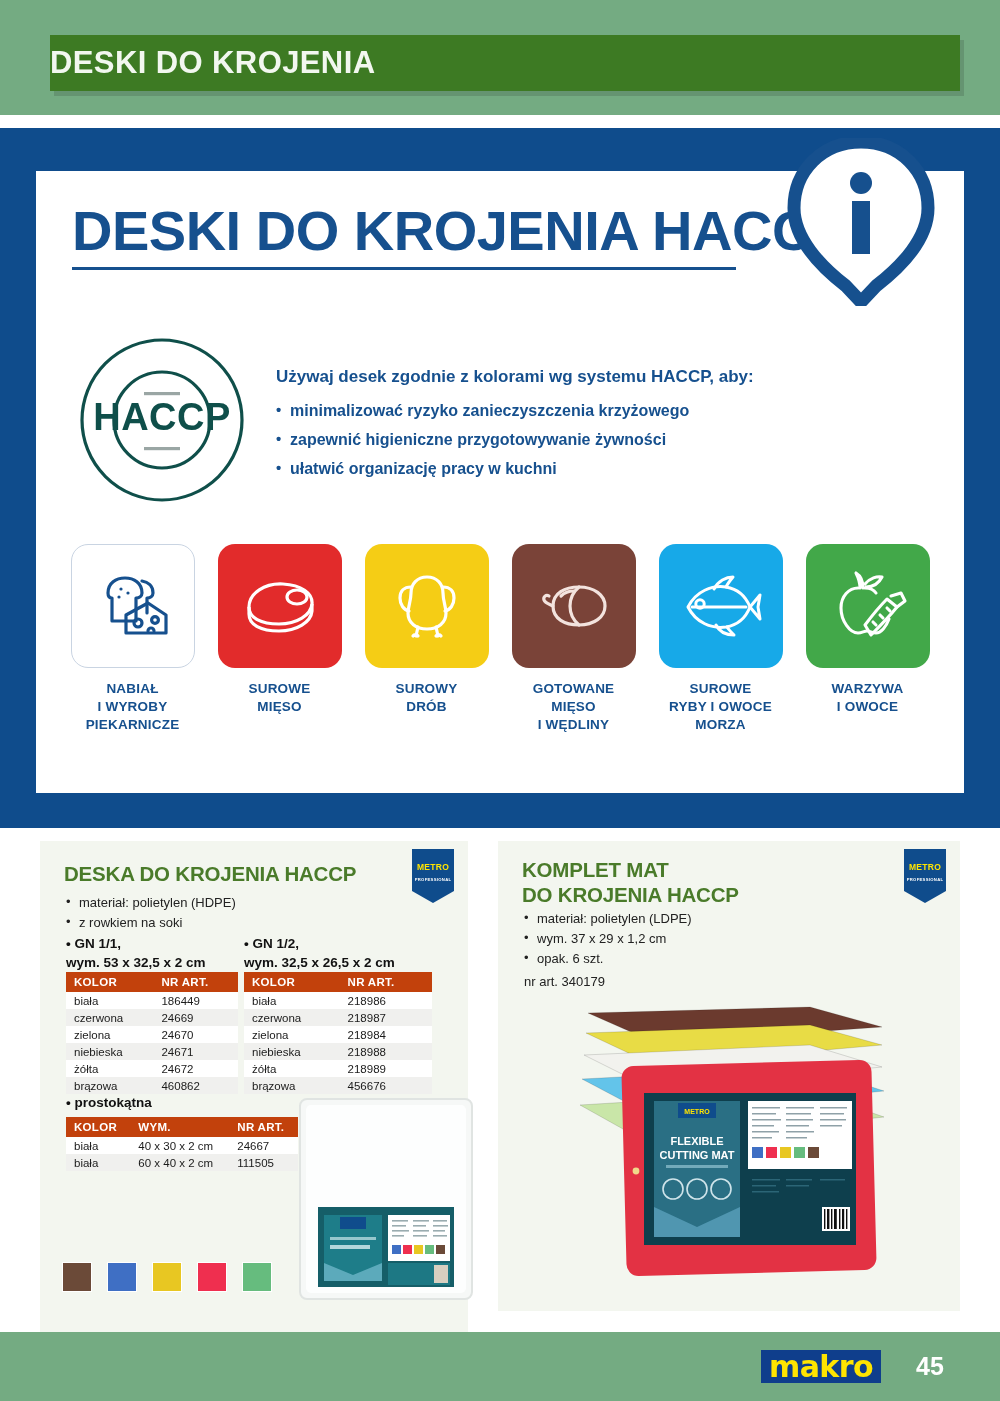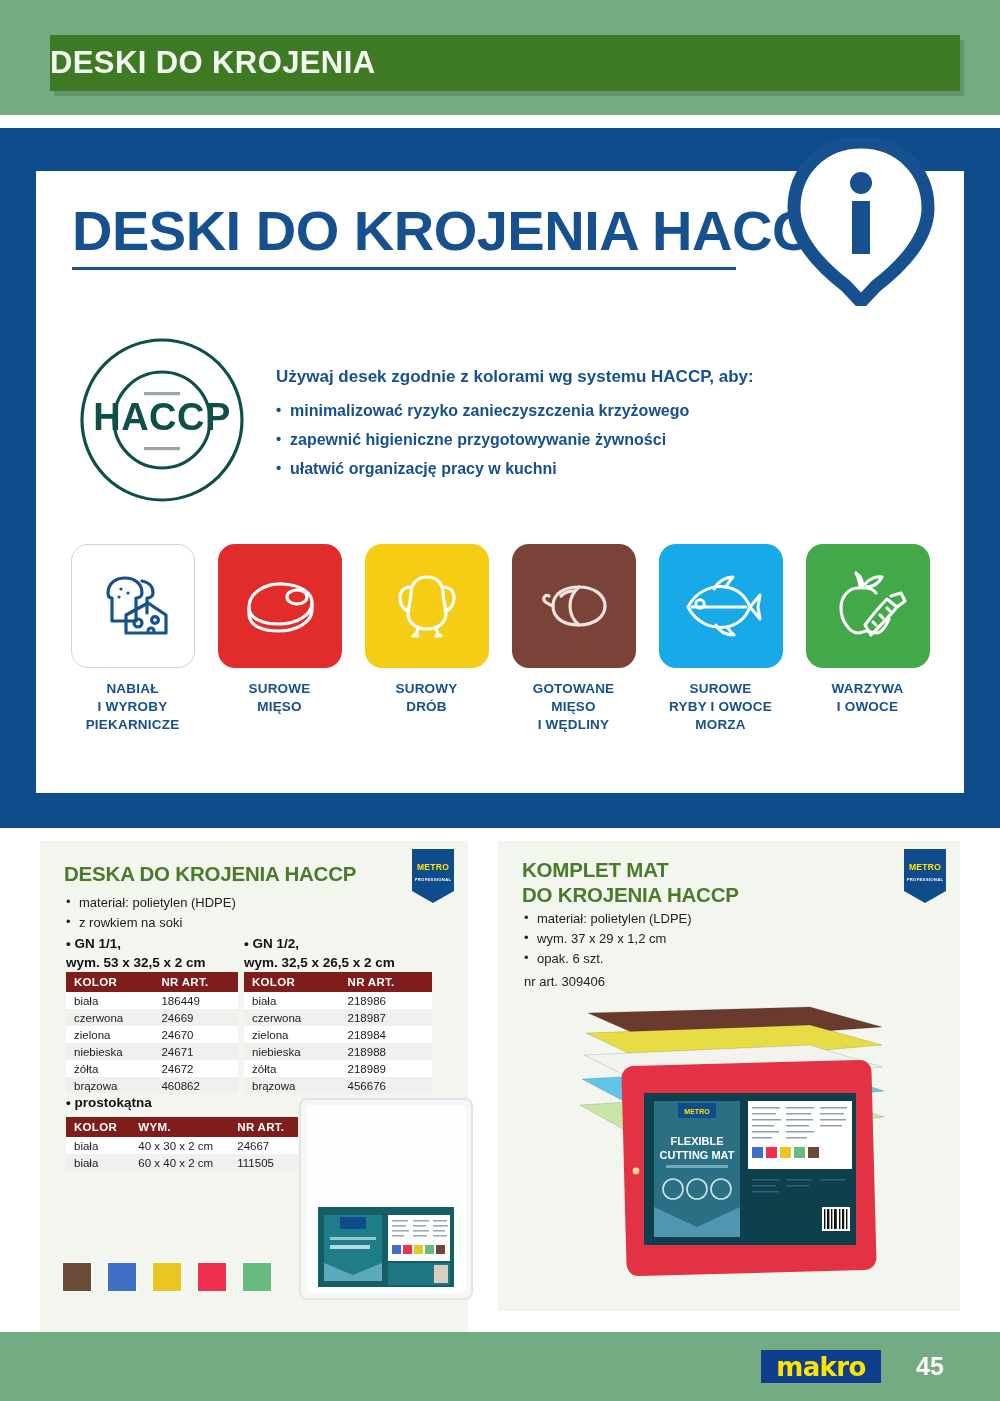--- a/index.html
+++ b/index.html
@@ -111,21 +111,21 @@
 
   .spec { font-size:13px; color:#222; line-height:1.55; }
   .spec li { list-style:none; position:relative; padding-left:13px; }
   .spec li:before { content:"\2022"; position:absolute; left:0; top:-1px; }
 
   .gn-head { font-size:13.5px; font-weight:bold; color:#111; line-height:1.4; }
   .gn-head .b:before { content:"\2022  "; }
 
   table.art { border-collapse:collapse; width:100%; }
   table.art th {
-    background:#7f1d1d; color:#ffffff; font-size:11.5px; font-weight:bold;
+    background:#c2410c; color:#ffffff; font-size:11.5px; font-weight:bold;
     text-align:left; padding:4px 8px; letter-spacing:0.3px;
   }
   table.art td {
     font-size:11.5px; color:#1b1b1b; padding:2.5px 8px; background:#ffffff;
   }
   table.art tr:nth-child(even) td { background:#f0f0ee; }
 
   .swatches { position:absolute; left:62px; top:1262px; display:flex; gap:15px; }
   .swatch { width:30px; height:30px; border:1.5px solid #ffffff; }
 
@@ -137,21 +137,21 @@
 
   
   .footer-band {
     position:absolute; left:0; top:1332px; width:1000px; height:69px; background:#74ab82;
   }
   .makro-logo {
     position:absolute; left:761px; top:1350px; width:120px; height:33px;
     background:#0f3e8c; display:flex; align-items:center; justify-content:center;
   }
   .makro-logo span {
-    color:#ffe400; font-size:26px; font-weight:bold; letter-spacing:-0.6px;
+    color:#ffe400; font-size:30px; font-weight:bold; letter-spacing:-0.6px;
     font-family:"DejaVu Sans", sans-serif;
   }
   .page-num {
     position:absolute; left:916px; top:1352px; font-size:25px; font-weight:bold; color:#ffffff;
   }
 </style>
 </head>
 <body>
 
 <div class="page">
@@ -467,21 +467,21 @@
     <div class="metro-badge" style="right:14px; top:8px;">
       <div class="m1">METRO</div>
       <div class="m2">PROFESSIONAL</div>
     </div>
 
     <ul class="spec" style="position:absolute; left:26px; top:68px;">
       <li>materiał: polietylen (LDPE)</li>
       <li>wym. 37 x 29 x 1,2 cm</li>
       <li>opak. 6 szt.</li>
     </ul>
-    <div class="spec" style="position:absolute; left:26px; top:131px;">nr art. 309406</div>
+    <div class="spec" style="position:absolute; left:26px; top:131px;">nr art. 340179</div>
   </div>
 
   <div class="mats-photo">
     <svg viewBox="0 0 390 315" width="390" height="315">
       <g stroke="#00000022" stroke-width="1">
         <path d="M18 28 L240 22 L312 42 L86 58 Z" fill="#6b3a2e"></path>
         <path d="M16 48 L240 40 L312 60 L84 80 Z" fill="#e8dc45"></path>
         <path d="M14 70 L240 60 L312 82 L82 104 Z" fill="#f2f2ee"></path>
         <path d="M12 94 L240 82 L314 106 L80 130 Z" fill="#63c4ea"></path>
         <path d="M10 120 L240 106 L314 132 L78 158 Z" fill="#c9e6a8"></path>

